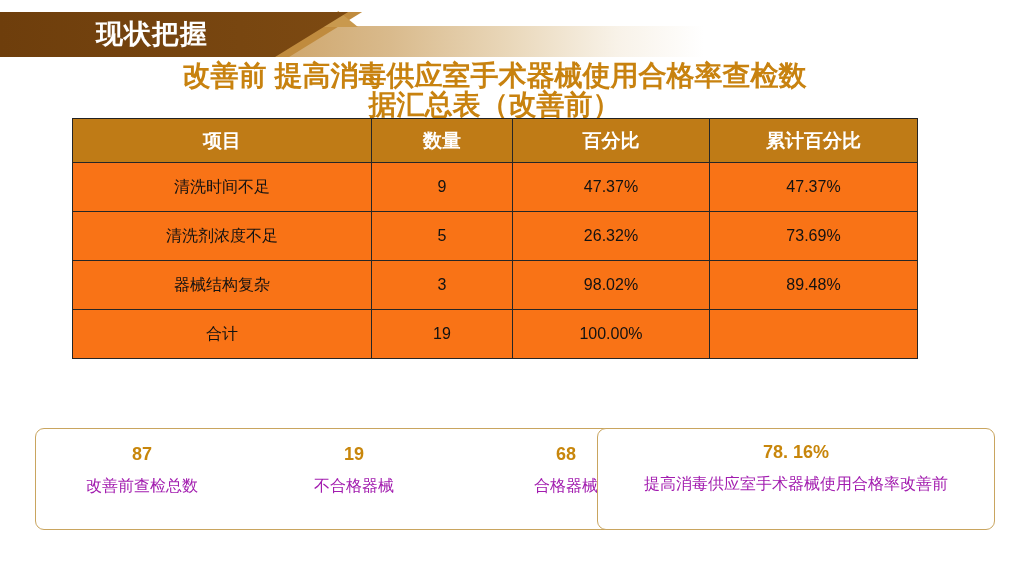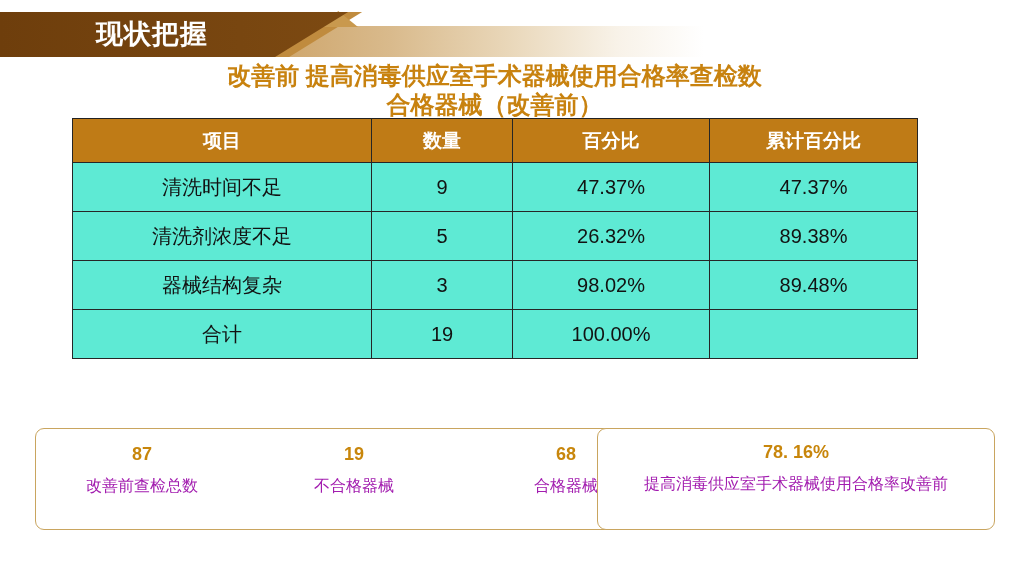--- a/index.html
+++ b/index.html
@@ -25,33 +25,33 @@
     background:linear-gradient(90deg,#6e3e0c 0%,#7d4a12 100%);
     clip-path:polygon(0 0,96.7% 0,76.4% 100%,0 100%);
   }
   .banner-title{
     position:absolute;left:56px;top:16px;font-size:27px;font-weight:bold;color:#ffffff;
     letter-spacing:1px;white-space:nowrap;margin-left:40px;
   }
   
   .slide-title{
     position:absolute;left:72px;top:61px;width:845px;text-align:center;
-    color:#c8820f;font-size:24px;font-weight:bold;line-height:29px;
+    color:#c8820f;font-size:28px;font-weight:bold;line-height:29px;
   }
   
   table.data{
     position:absolute;left:72px;top:118px;width:845px;border-collapse:collapse;
     border:1px solid #222222;table-layout:fixed;
   }
   table.data th{
     background:#bf7b16;color:#ffffff;font-size:19px;font-weight:bold;height:41px;
     border:1px solid #262626;border-top:none;text-align:center;
   }
   table.data td{
-    background:#5eead4;color:#121212;font-size:20px;height:46px;
+    background:#f97316;color:#121212;font-size:16px;height:46px;
     border:1px solid #262626;text-align:center;vertical-align:middle;
   }
   
   .sum-box{
     position:absolute;top:428px;height:102px;background:#ffffff;
     border:1.5px solid #c9a55f;border-radius:9px;box-sizing:border-box;
   }
   .sum-box.left{left:35px;width:638px;display:flex;padding-top:15px;}
   .sum-box.right{left:597px;width:398px;text-align:center;padding-top:13px;}
   .stat{flex:1;text-align:center;}
@@ -64,21 +64,21 @@
 <div class="slide">
 
   <div class="ribbon"></div>
   <div class="banner-bronze"></div>
   <div class="banner-cap"></div>
   <div class="banner-dark"></div>
   <div class="banner-title">现状把握</div>
 
   <div class="slide-title">
     <div>改善前 提高消毒供应室手术器械使用合格率查检数</div>
-    <div>合格器械（改善前）</div>
+    <div>据汇总表（改善前）</div>
   </div>
 
   <table class="data">
     <colgroup id="table-cols">
         <col style="width: 299px;">
         <col style="width: 141px;">
         <col style="width: 197px;">
         <col style="width: 208px;">
       </colgroup>
     <thead>
@@ -93,21 +93,21 @@
         <tr>
           <td>清洗时间不足</td>
           <td>9</td>
           <td>47.37%</td>
           <td>47.37%</td>
         </tr>
         <tr>
           <td>清洗剂浓度不足</td>
           <td>5</td>
           <td>26.32%</td>
-          <td>89.38%</td>
+          <td>73.69%</td>
         </tr>
         <tr>
           <td>器械结构复杂</td>
           <td>3</td>
           <td>98.02%</td>
           <td>89.48%</td>
         </tr>
         <tr>
           <td>合计</td>
           <td>19</td>

